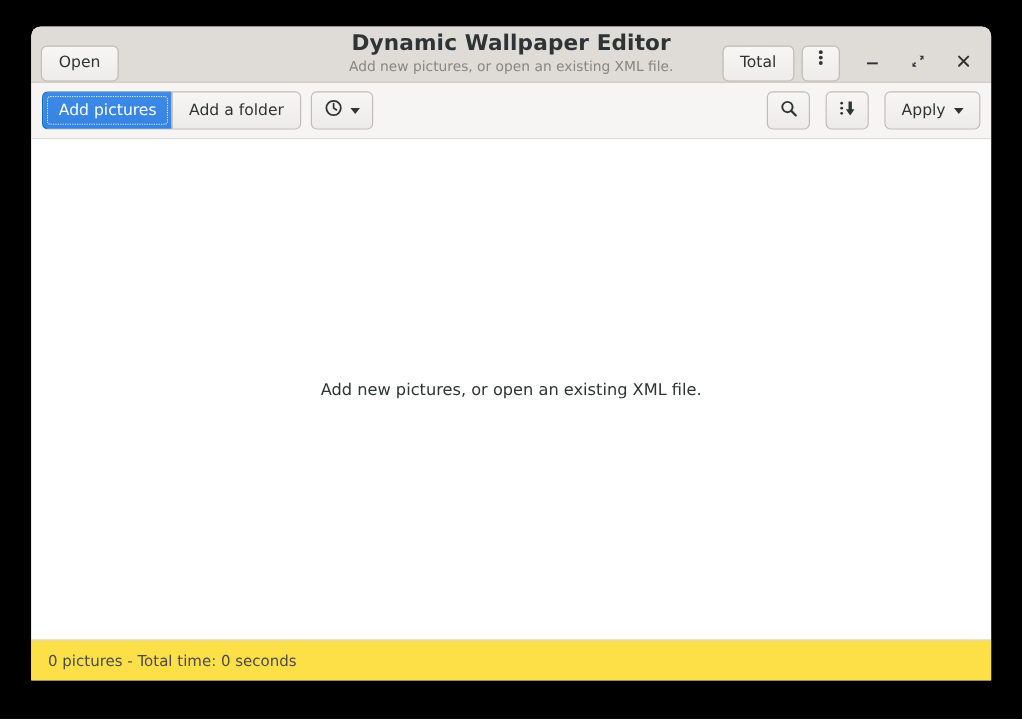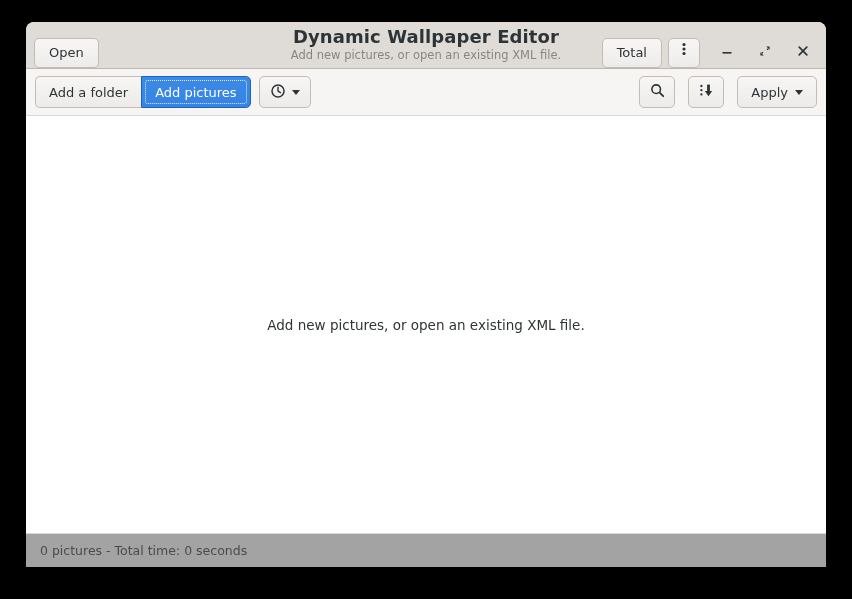--- a/index.html
+++ b/index.html
@@ -193,21 +193,21 @@
   }
   .empty-text {
     font-size: 13.5px;
     color: #2e3436;
   }
 
   
   .statusbar {
     flex: 0 0 34px;
     height: 34px;
-    background: #a3a3a3;
+    background: #fde047;
     border-top: 1px solid #dcd8d4;
     display: flex;
     align-items: center;
     padding: 0 14px;
     box-sizing: border-box;
   }
   .status-text {
     font-size: 12.5px;
     color: #4b4b4b;
   }
@@ -266,25 +266,25 @@
             <path d="M4.2 4.2 L11.8 11.8 M11.8 4.2 L4.2 11.8" stroke="#2e3436" stroke-width="1.7" stroke-linecap="round"></path>
           </svg>
         </span>
       </div>
     </div>
   </div>
 
   <div class="toolbar">
 
     <div class="linked">
-      <button class="tbtn">Add a folder</button>
       <button class="tbtn suggested">
         <span>Add pictures</span>
         <span class="focus-ring"></span>
       </button>
+      <button class="tbtn">Add a folder</button>
     </div>
 
     <button class="tbtn icon-combo">
       <span>
         <svg width="16" height="16" viewBox="0 0 16 16">
           <circle cx="8" cy="8" r="6" fill="none" stroke="#2e3436" stroke-width="1.5"></circle>
           <path d="M8 4.3 L8 8 L10.5 9.6" stroke="#2e3436" stroke-width="1.4" fill="none" stroke-linecap="round"></path>
         </svg>
       </span>
       <span class="caret"></span>

